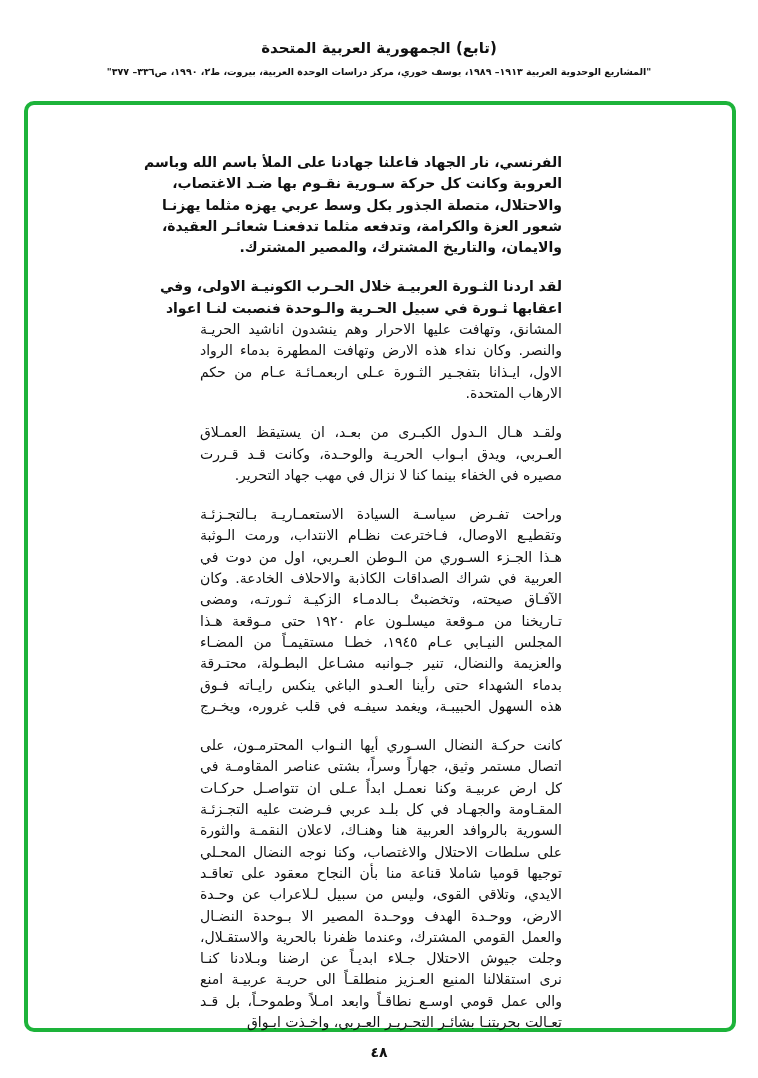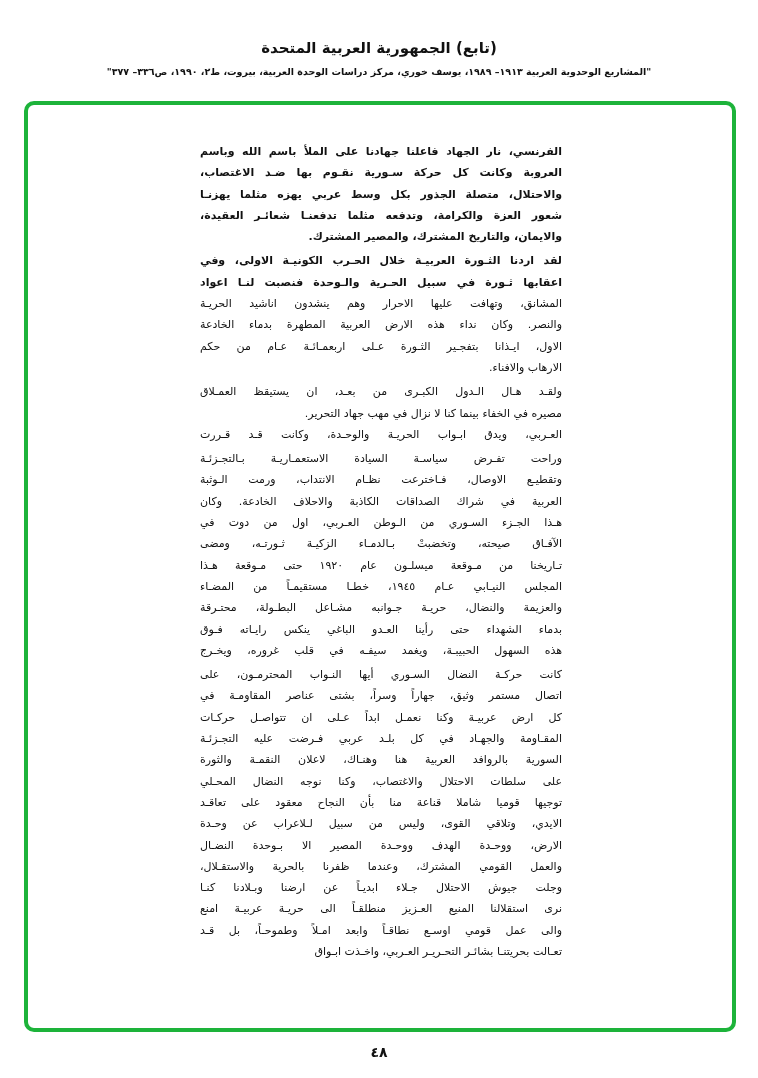--- a/index.html
+++ b/index.html
@@ -13,30 +13,30 @@
   }
   .header-source {
     position: absolute; left: 60px; width: 638px; top: 66px; text-align: center;
     font-size: 9.5px; font-weight: bold; direction: rtl; white-space: nowrap;
   }
   .frame {
     position: absolute; left: 24px; top: 101px; width: 704px; height: 923px;
     border: 4px solid #1db33a; border-radius: 10px; box-sizing: content-box;
   }
   .body-text {
-    position: absolute; left: 200px; top: 141px; width: 362px;
-    direction: rtl; font-size: 11px; line-height: 21.3px;
+    position: absolute; left: 200px; top: 152px; width: 362px;
+    direction: rtl; font-size: 14px; line-height: 21.3px;
   }
   .line {
     display: block; height: 21.3px; white-space: nowrap; text-align: justify;
     text-align-last: justify; overflow: visible;
   }
   .line.last { text-align-last: right; }
   .line.bold { font-weight: bold; }
-  .line.gap { margin-top: 3px; }
+  .line.gap { margin-top: 18px; }
   .page-number {
     position: absolute; left: 0; width: 758px; top: 1044px; text-align: center;
     font-size: 14px; font-weight: bold; direction: rtl;
   }
 </style>
 </head>
 <body>
 
 <div class="header-title">(تابع) الجمهورية العربية المتحدة</div>
 <div class="header-source">"المشاريع الوحدوية العربية ١٩١٣– ١٩٨٩، يوسف خوري، مركز دراسات الوحدة العربية، بيروت، ط٢، ١٩٩٠، ص٣٣٦– ٣٧٧"</div>
@@ -45,34 +45,34 @@
 
 <div class="body-text" id="body-text">
     <span class="line bold">الفرنسي، نار الجهاد فاعلنا جهادنا على الملأ باسم الله وباسم</span>
     <span class="line bold">العروبة وكانت كل حركة سـورية نقـوم بها ضـد الاغتصاب،</span>
     <span class="line bold">والاحتلال، متصلة الجذور بكل وسط عربي يهزه مثلما يهزنـا</span>
     <span class="line bold">شعور العزة والكرامة، وتدفعه مثلما تدفعنـا شعائـر العقيدة،</span>
     <span class="line last bold">والايمان، والتاريخ المشترك، والمصير المشترك.</span>
     <span class="line bold gap">لقد اردنا الثـورة العربيـة خلال الحـرب الكونيـة الاولى، وفي</span>
     <span class="line bold">اعقابها ثـورة في سبيل الحـرية والـوحدة فنصبت لنـا اعواد</span>
     <span class="line">المشانق، وتهافت عليها الاحرار وهم ينشدون اناشيد الحريـة</span>
-    <span class="line">والنصر. وكان نداء هذه الارض العربية المطهرة بدماء الخادعة</span>
+    <span class="line">والنصر. وكان نداء هذه الارض وتهافت المطهرة بدماء الرواد</span>
     <span class="line">الاول، ايـذانا بتفجـير الثـورة عـلى اربعمـائـة عـام من حكم</span>
-    <span class="line last">الارهاب والافناء.</span>
+    <span class="line last">الارهاب المتحدة.</span>
     <span class="line gap">ولقـد هـال الـدول الكبـرى من بعـد، ان يستيقظ العمـلاق</span>
+    <span class="line">العـربي، ويدق ابـواب الحريـة والوحـدة، وكانت قـد قـررت</span>
     <span class="line last">مصيره في الخفاء بينما كنا لا نزال في مهب جهاد التحرير.</span>
-    <span class="line">العـربي، ويدق ابـواب الحريـة والوحـدة، وكانت قـد قـررت</span>
     <span class="line gap">وراحت تفـرض سياسـة السيادة الاستعمـاريـة بـالتجـزئـة</span>
     <span class="line">وتقطيـع الاوصال، فـاخترعت نظـام الانتداب، ورمت الـوثبة</span>
+    <span class="line">هـذا الجـزء السـوري من الـوطن العـربي، اول من دوت في</span>
     <span class="line">العربية في شراك الصداقات الكاذبة والاحلاف الخادعة. وكان</span>
-    <span class="line">هـذا الجـزء السـوري من الـوطن العـربي، اول من دوت في</span>
     <span class="line">الآفـاق صيحته، وتخضبتْ بـالدمـاء الزكيـة ثـورتـه، ومضى</span>
     <span class="line">تـاريخنا من مـوقعة ميسلـون عام ١٩٢٠ حتى مـوقعة هـذا</span>
     <span class="line">المجلس النيـابي عـام ١٩٤٥، خطـا مستقيمـاً من المضـاء</span>
-    <span class="line">والعزيمة والنضال، حريـة جـوانبه مشـاعل البطـولة، محتـرقة</span>
+    <span class="line">والعزيمة والنضال، تنير جـوانبه مشـاعل البطـولة، محتـرقة</span>
     <span class="line">بدماء الشهداء حتى رأينا العـدو الباغي ينكس رايـاته فـوق</span>
     <span class="line">هذه السهول الحبيبـة، ويغمد سيفـه في قلب غروره، ويخـرج</span>
     <span class="line gap">كانت حركـة النضال السـوري أيها النـواب المحترمـون، على</span>
     <span class="line">اتصال مستمر وثيق، جهاراً وسراً، بشتى عناصر المقاومـة في</span>
     <span class="line">كل ارض عربيـة وكنا نعمـل ابداً عـلى ان تتواصـل حركـات</span>
     <span class="line">المقـاومة والجهـاد في كل بلـد عربي فـرضت عليه التجـزئـة</span>
     <span class="line">السورية بالروافد العربية هنا وهنـاك، لاعلان النقمـة والثورة</span>
     <span class="line">على سلطات الاحتلال والاغتصاب، وكنا نوجه النضال المحـلي</span>
     <span class="line">توجيها قوميا شاملا قناعة منا بأن النجاح معقود على تعاقـد</span>
     <span class="line">الايدي، وتلاقي القوى، وليس من سبيل لـلاعراب عن وحـدة</span>

